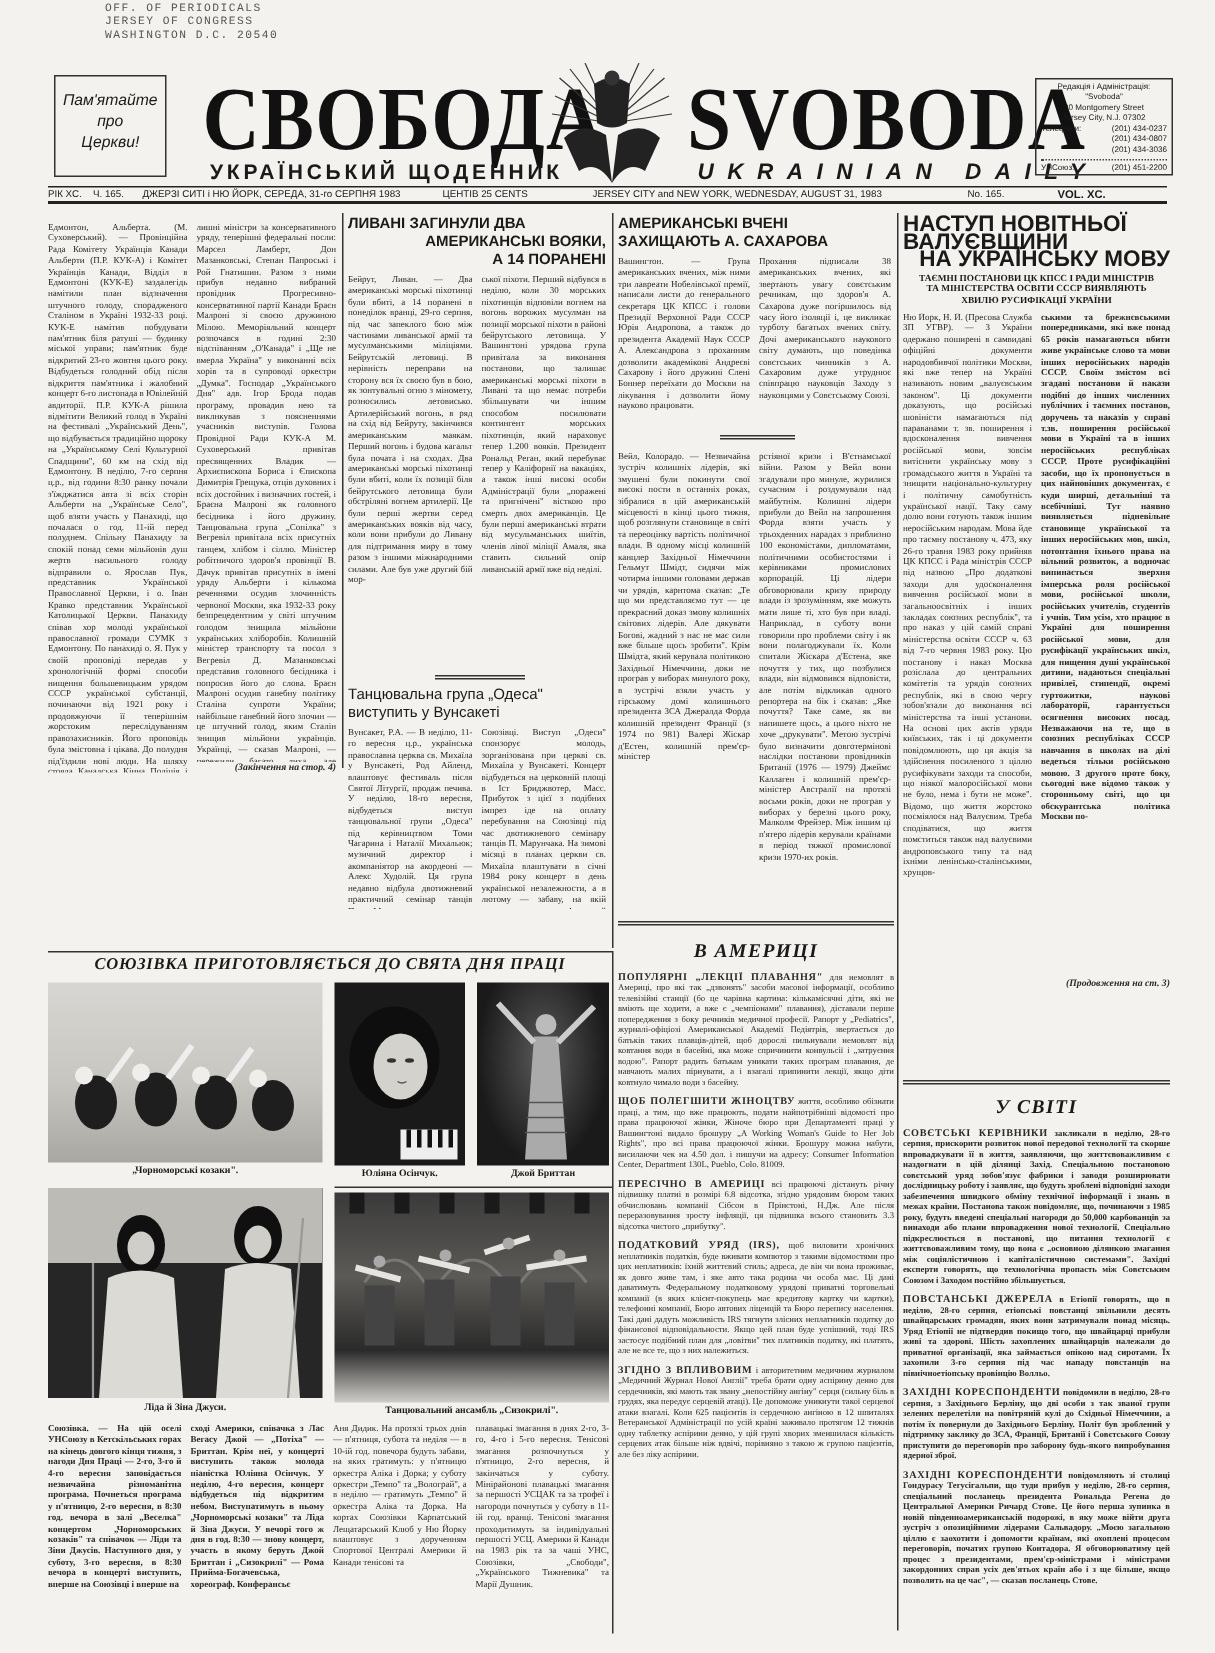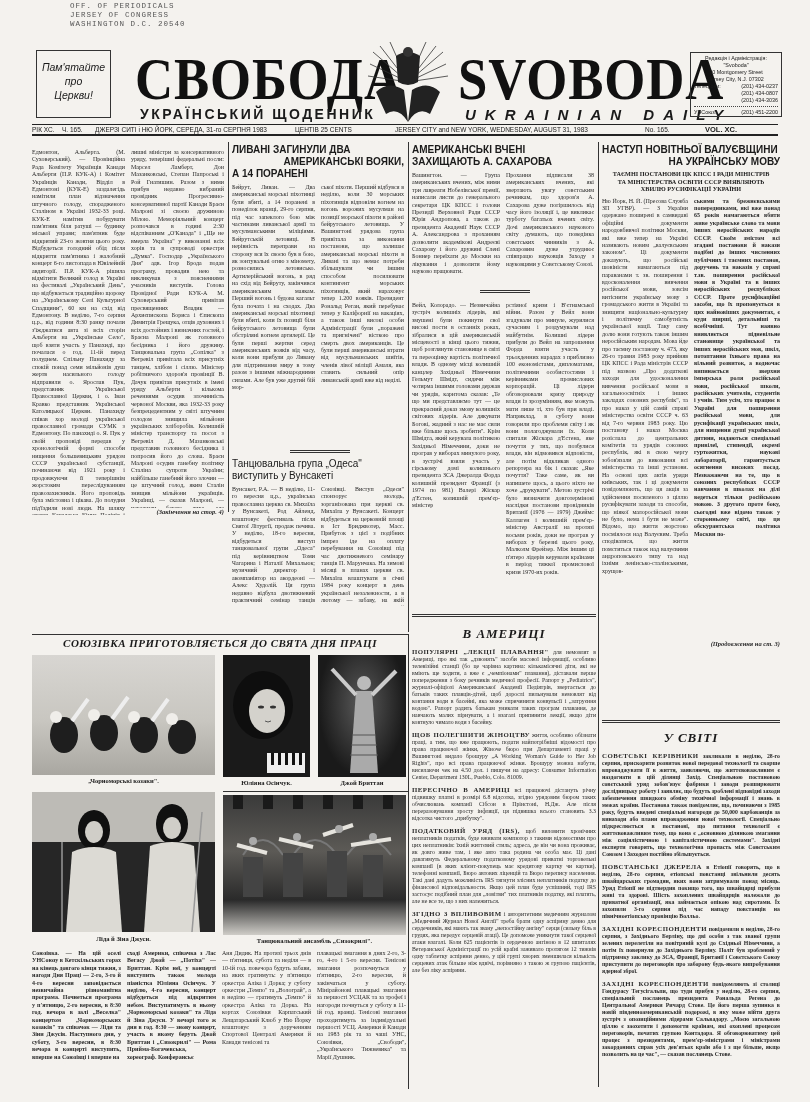--- a/index.html
+++ b/index.html
@@ -114,21 +114,21 @@
     </div>
   </div>
 </div>
 
 <div class="abs vrule" style="left:228px;top:142px;height:370px;"></div>
 
 <div class="abs" style="left:232px;top:144px;width:172px;">
   <div class="h-sans" style="font-size:10px;line-height:12px;">
     <div>ЛИВАНІ ЗАГИНУЛИ ДВА</div>
     <div style="text-align:right">АМЕРИКАНСЬКІ ВОЯКИ,</div>
-    <div style="">А 14 ПОРАНЕНІ</div>
+    <div style="text-align:right">А 14 ПОРАНЕНІ</div>
   </div>
   <div class="cols2" style="margin-top:4px;height:215px;">
     <div class="text">Бейрут, Ливан. — Два американські морські піхотинці були вбиті, а 14 поранені в понеділок вранці, 29-го серпня, під час запеклого бою між частинами ливанської армії та мусулманськими міліціями. Бейрутській летовиці. В нерівність переправи на сторону вся їх своєю був в бою, як зонтувальні огню з міномету, розносились летовисько. Артилерійський вогонь, в ряд на схід від Бейруту, закінчився американським маякам. Перший вогонь і будова кагальт була почата і на сходах. Два американські морські піхотинці були вбиті, коли їх позиції біля бейрутського летовища були обстріляні вогнем артилерії. Це були перші жертви серед американських вояків від часу, коли вони прибули до Ливану для підтримання миру в тому разом з іншими міжнародними силами. Але був уже другий бій мор-</div>
     <div class="text">ської піхоти. Перший відбувся в неділю, коли 30 морських піхотинців відповіли вогнем на вогонь ворожих мусулман на позиції морської піхоти в районі бейрутського летовища. У Вашингтоні урядова група привітала за виконання постанови, що залишає американські морські піхоти в Ливані та що немає потреби збільшувати чи іншим способом посилювати контингент морських піхотинців, який нараховує тепер 1.200 вояків. Президент Рональд Реган, який перебуває тепер у Каліфорнії на вакаціях, а також інші високі особи Адміністрації були „поражені та пригнічені" вісткою про смерть двох американців. Це були перші американські втрати від мусульманських шиїтів, членів лівої міліції Амаля, яка ставить сильний опір ливанській армії вже від неділі.</div>
   </div>
 </div>
 
 <div class="abs hrule2" style="left:290px;top:450px;width:60px;"></div>
 
 <div class="abs" style="left:232px;top:458px;width:172px;">
@@ -160,21 +160,21 @@
 <div class="abs" style="left:412px;top:298px;width:182px;">
   <div class="cols2" style="margin-top:4px;height:295px;">
     <div class="text">Вейл, Колорадо. — Незвичайна зустріч колишніх лідерів, які змушені були покинути свої високі пости в останніх роках, зібралися в цій американській місцевості в кінці цього тижня, щоб розглянути становище в світі та переоцінку вартість політичної влади. В одному місці колишній канцлер Західньої Німеччини Гельмут Шмідт, сидячи між чотирма іншими головами держав чи урядів, карнтома сказав: „Те що ми представляємо тут — це прекрасний доказ змову колишніх світових лідерів. Але дякувати Богові, жадний з нас не має сили вже більше щось зробити". Крім Шмідта, який керувала політикою Західньої Німеччини, доки не програв у виборах минулого року, в зустрічі взяли участь у гірському домі колишнього президента ЗСА Джералда Форда колишній президент Франції (з 1974 по 981) Валері Жіскар д'Естен, колишній прем'єр-міністер</div>
     <div class="text">рстіяної кризи і В'єтнамської війни. Разом у Вейл вони згадували про минуле, журилися сучасним і роздумували над майбутнім. Колишні лідери прибули до Вейл на запрошення Форда взяти участь у трьохденних нарадах з приблизно 100 економістами, дипломатами, політичними особистостями і керівниками промислових корпорацій. Ці лідери обговорювали кризу природу влади із зрозумінням, яке можуть мати лише ті, хто був при владі. Наприклад, в суботу вони говорили про проблеми світу і як вони полагоджували їх. Коли спитали Жіскара д'Естена, яке почуття у тих, що позбулися влади, він відмовився відповісти, але потім відкликав одного репортера на бік і сказав: „Яке почуття? Таке саме, як ви напишете щось, а цього ніхто не хоче „друкувати". Метою зустрічі було визначити довготермінові наслідки постанови провідників Британії (1976 — 1979) Джеймс Каллаген і колишній прем'єр-міністер Австралії на протязі восьми років, доки не програв у виборах у березні цього року, Малколм Фрейзер. Між іншим ці п'ятеро лідерів керували країнами в період тяжкої промислової кризи 1970-их років.</div>
   </div>
 </div>
 
 <div class="abs vrule" style="left:598px;top:142px;height:945px;"></div>
 
 <div class="abs" style="left:602px;top:144px;width:178px;">
-  <div class="h-sans" style="font-size:10px;line-height:11.5px;">
+  <div class="h-sans" style="font-size:15px;line-height:11.5px;">
     <div>НАСТУП НОВІТНЬОЇ ВАЛУЄВЩИНИ</div>
     <div style="text-align:right">НА УКРАЇНСЬКУ МОВУ</div>
   </div>
   <div class="h-bold" style="font-size:6.2px;line-height:7.5px;text-align:center;margin-top:3px;">
     <div>ТАЄМНІ ПОСТАНОВИ ЦК КПСС І РАДИ МІНІСТРІВ</div>
     <div>ТА МІНІСТЕРСТВА ОСВІТИ СССР ВИЯВЛЯЮТЬ</div>
     <div>ХВИЛЮ РУСИФІКАЦІЇ УКРАЇНИ</div>
   </div>
   <div class="cols2" style="margin-top:5px;height:450px;">
     <div class="text">Ню Йорк, Н. Й. (Пресова Служба ЗП УГВР). — З України одержано поширені в самвидаві офіційні документи народовбивчої політики Москви, які вже тепер на Україні називають новим „валуєвським законом". Ці документи доказують, що російські шовіністи намагаються під параванами т. зв. поширення і вдосконалення вивчення російської мови, зовсім витіснити українську мову з громадського життя в Україні та знищити національно-культурну і політичну самобутність української нації. Таку саму долю вони готують також іншим неросійським народам. Мова йде про таємну постанову ч. 473, яку 26-го травня 1983 року прийняв ЦК КПСС і Рада міністрів СССР під назвою „Про додаткові заходи для удосконалення вивчення російської мови в загальноосвітніх і інших закладах союзних республік", та про наказ у цій самій справі міністерства освіти СССР ч. 63 від 7-го червня 1983 року. Цю постанову і наказ Москва розіслала до центральних комітетів та урядів союзних республік, які в свою чергу зобов'язали до виконання всі міністерства та інші установи. На основі цих актів уряди київських, так і ці документи повідомлюють, що ця акція за здійснення посиленого з ціллю русифікувати заходи та способи, що ніякої малоросійської мови не було, нема і бути не може". Відомо, що життя жорстоко посміялося над Валуєвим. Треба сподіватися, що життя помститься також над валуєвими андроповського типу та над іхніми ленінсько-сталінськими, хрущов-</div>

